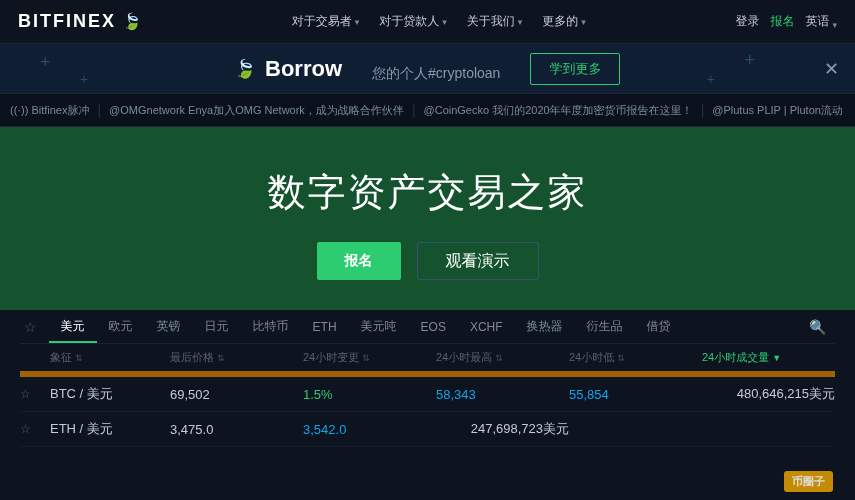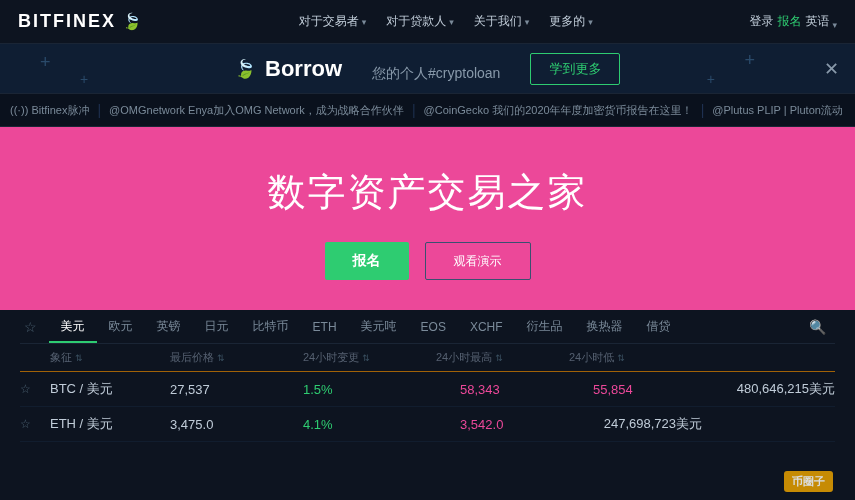--- a/index.html
+++ b/index.html
@@ -52,21 +52,21 @@
       cursor: pointer;
       text-align: right;
     }
     .chevron {
       font-size: 9px;
       color: #7a8a99;
     }
     .header-right {
       display: flex;
       align-items: center;
-      gap: 4px;
+      gap: 11px;
     }
     .header-right a {
       color: #c0ccd8;
       font-size: 12px;
       text-decoration: none;
       cursor: pointer;
     }
     .header-right a.signup {
       color: #2ecc71;
     }
@@ -175,21 +175,21 @@
       font-size: 14px;
     }
     .ticker-text {
       color: #7a8a99;
       font-size: 11px;
       white-space: nowrap;
     }
 
     
     .hero {
-      background-color: #ec4899;
+      background-color: #14532d;
       display: flex;
       flex-direction: column;
       align-items: center;
       justify-content: flex-start;
       padding: 40px 20px 30px;
       gap: 24px;
     }
     .hero-title {
       font-size: 38px;
       font-weight: 300;
@@ -208,21 +208,21 @@
       font-size: 14px;
       cursor: pointer;
       border-radius: 2px;
       font-weight: bold;
     }
     .btn-secondary {
       background-color: transparent;
       color: #fff;
       border: 1px solid #3a5070;
       padding: 6px 28px;
-      font-size: 12px;
+      font-size: 16px;
       cursor: pointer;
       border-radius: 2px;
     }
 
     
     .market-area {
       background-color: #0d1420;
       padding: 0 20px;
     }
 
@@ -265,21 +265,21 @@
       font-size: 14px;
       cursor: pointer;
       padding: 8px;
     }
 
     
     .table-header {
       display: grid;
       grid-template-columns: 30px 120px 1fr 1fr 1fr 1fr 1fr;
       padding: 6px 0;
-      border-bottom: 1px solid #a16207;
+      border-bottom: 6px solid #a16207;
     }
     .th {
       color: #556070;
       font-size: 11px;
       display: flex;
       align-items: center;
       gap: 3px;
     }
     .th-sort {
       font-size: 9px;
@@ -308,23 +308,22 @@
     }
     .row-price {
       color: #c0ccd8;
       font-size: 13px;
     }
     .row-change-pos {
       color: #2ecc71;
       font-size: 13px;
     }
     .row-val {
-      color: #ec4899;
-      font-size: 13px;
-      margin-left: 24px;
+      color: #0ea5e9;
+      font-size: 13px;
     }
     .row-vol {
       color: #c0ccd8;
       font-size: 13px;
       text-align: right;
     }
 
     .watermark {
       position: fixed;
       bottom: 8px;
@@ -415,22 +414,22 @@
     <span class="tab-star">☆</span>
     <div class="tab-item active">美元</div>
     <div class="tab-item">欧元</div>
     <div class="tab-item">英镑</div>
     <div class="tab-item">日元</div>
     <div class="tab-item">比特币</div>
     <div class="tab-item">ETH</div>
     <div class="tab-item">美元吨</div>
     <div class="tab-item">EOS</div>
     <div class="tab-item">XCHF</div>
+    <div class="tab-item">换热器</div>
     <div class="tab-item">衍生品</div>
-    <div class="tab-item">换热器</div>
     <div class="tab-item">借贷</div>
     <span class="tab-search">🔍</span>
   </div>
 
   <div class="table-header">
     <div class="th"></div>
     <div class="th">
       <span>象征</span>
       <span class="th-sort">⇅</span>
     </div>
@@ -443,35 +442,38 @@
       <span class="th-sort">⇅</span>
     </div>
     <div class="th">
       <span>24小时最高</span>
       <span class="th-sort">⇅</span>
     </div>
     <div class="th">
       <span>24小时低</span>
       <span class="th-sort">⇅</span>
     </div>
+    <div class="th th-active">
+      <span>24小时成交量</span>
+      <span class="th-sort th-active">▼</span>
+    </div>
   </div>
 
   <div class="table-row">
     <span class="row-star">☆</span>
     <span class="row-symbol">BTC / 美元</span>
-    <span class="row-price">27,537</span>
+    <span class="row-price">69,502</span>
     <span class="row-change-pos">1.5%</span>
     <span class="row-val">58,343</span>
     <span class="row-val">55,854</span>
     <span class="row-vol">480,646,215美元</span>
   </div>
 
   <div class="table-row">
     <span class="row-star">☆</span>
     <span class="row-symbol">ETH / 美元</span>
     <span class="row-price">3,475.0</span>
-    <span class="row-change-pos">4.1%</span>
     <span class="row-val">3,542.0</span>
     <span class="row-vol">247,698,723美元</span>
   </div>
 </div>
 
 <div class="watermark">币圈子</div>
 
 </body></html>

